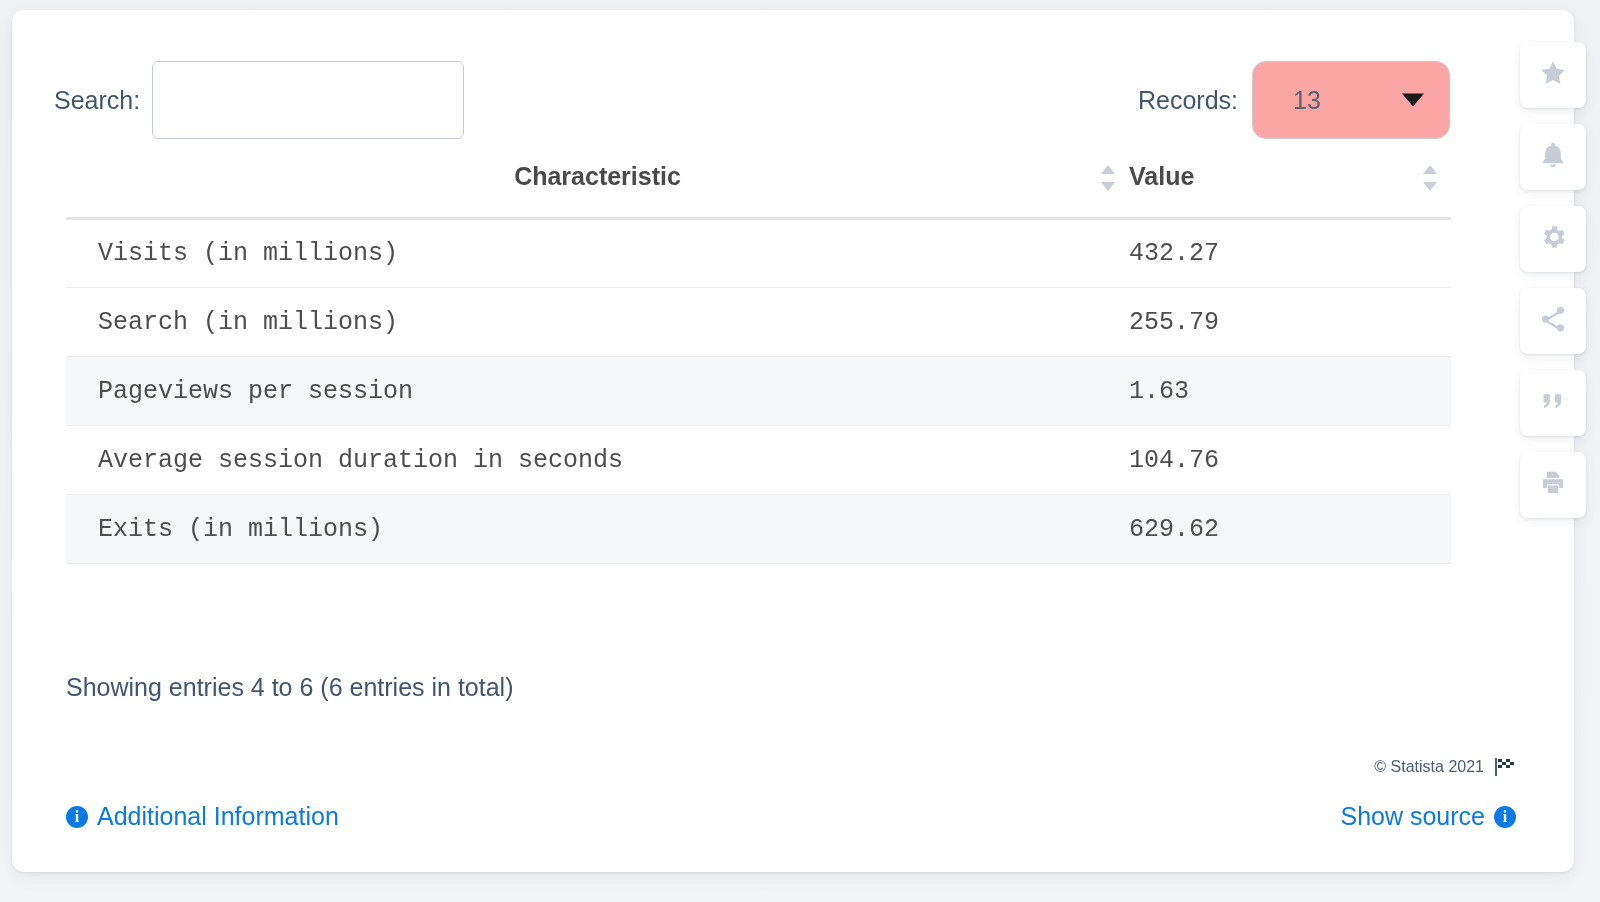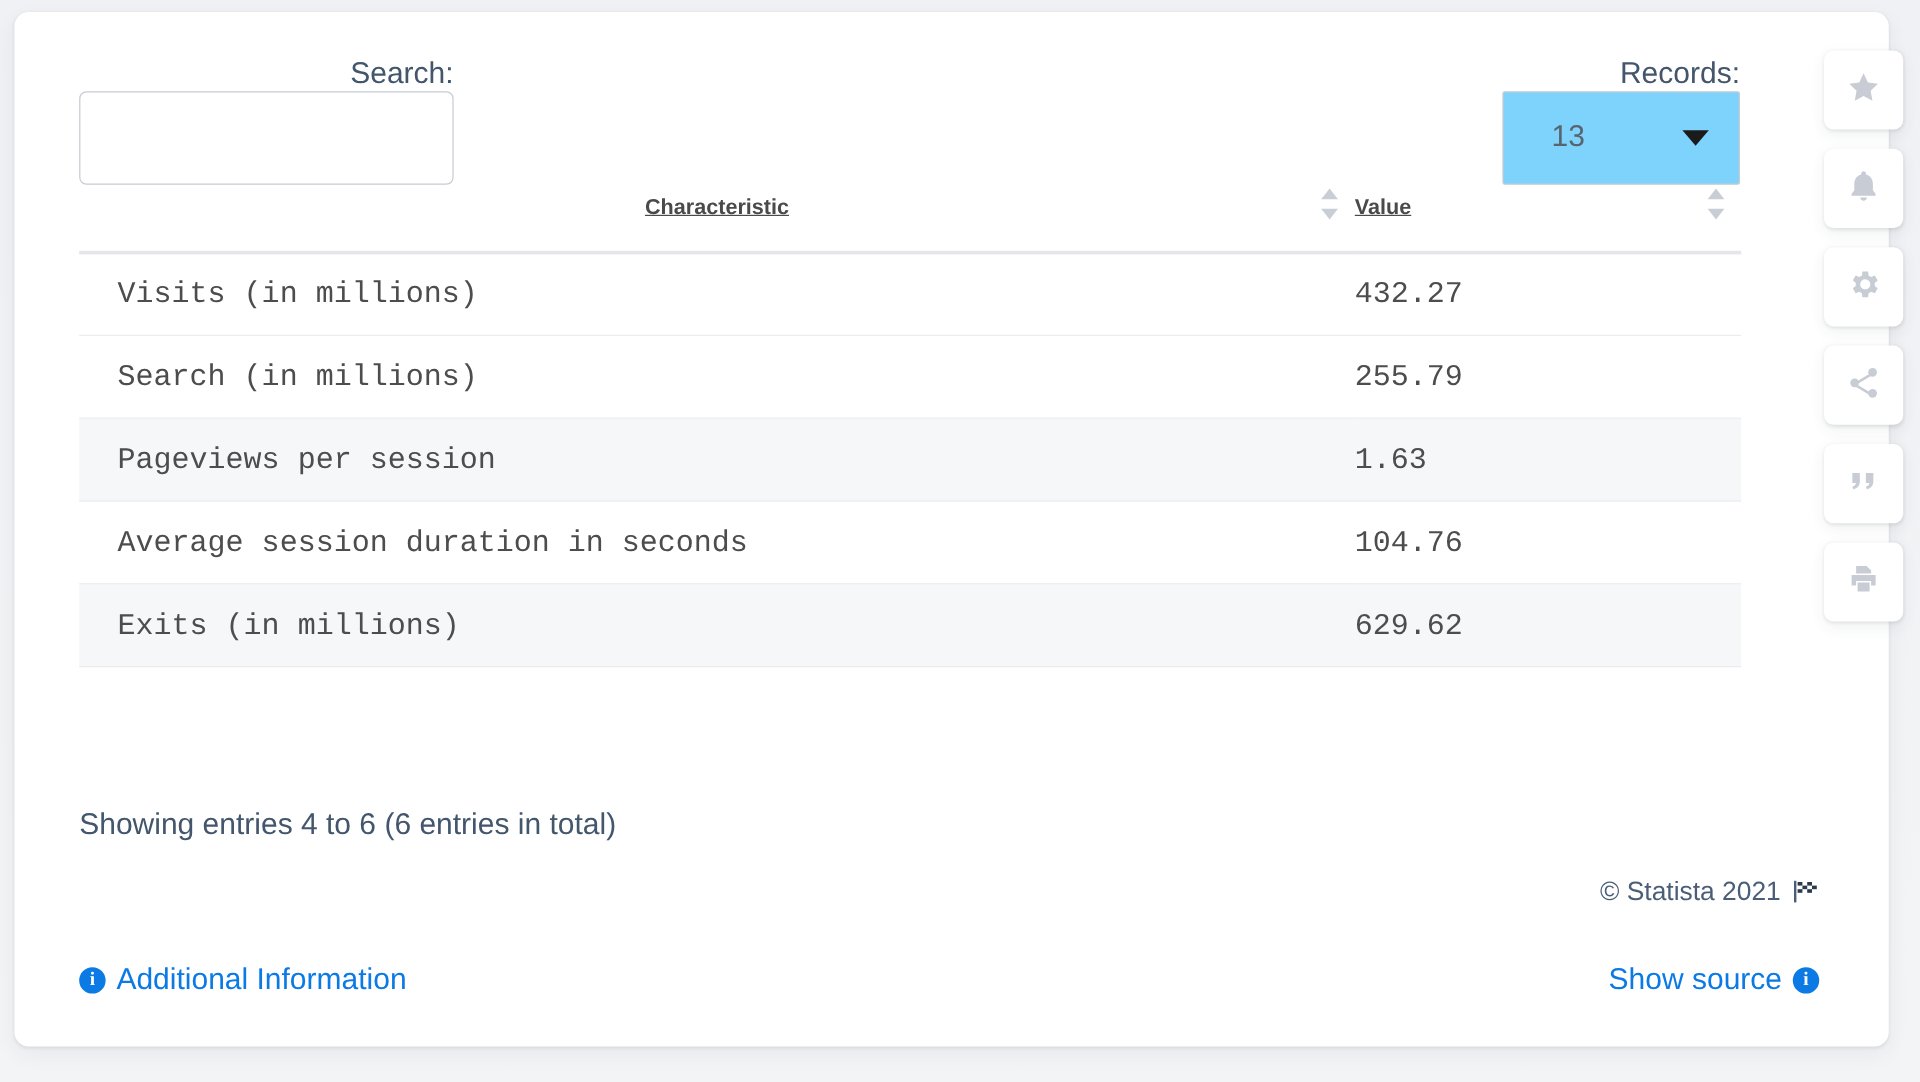--- a/index.html
+++ b/index.html
@@ -34,21 +34,21 @@
   .controls {
     position: absolute;
     left: 0; top: 44px;
     width: 1438px;
     height: 92px;
     display: flex;
     align-items: center;
     justify-content: space-between;
     padding: 0 0 0 42px;
   }
-  .ctl-group { display: flex; align-items: flex-end; flex-direction: column; }
+  .ctl-group { display: flex; align-items: center; }
   .ctl-label {
     font-size: 25px;
     color: #43566c;
     font-weight: 400;
     white-space: nowrap;
   }
   .search-box {
     margin-left: 12px;
     width: 312px;
     height: 78px;
@@ -64,22 +64,22 @@
   .records-wrap {
     position: relative;
     margin-left: 14px;
     width: 198px;
     height: 78px;
   }
   .records-select {
     width: 100%;
     height: 100%;
     border: 1px solid #c6cbd2;
-    border-radius: 2px;
-    background: #7dd3fc;
+    border-radius: 14px;
+    background: #fca5a5;
     display: flex;
     align-items: center;
     padding-left: 40px;
     font-size: 25px;
     color: #59646f;
   }
   .records-caret {
     position: absolute;
     right: 26px;
     top: 50%;
@@ -92,27 +92,26 @@
 
   
   .tbl-wrap {
     position: absolute;
     left: 54px;
     top: 152px;
     width: 1385px;
   }
   table { border-collapse: collapse; width: 100%; table-layout: fixed; }
   th {
-    font-size: 18px;
+    font-size: 25px;
     font-weight: bold;
     color: #4a4a4a;
     padding: 0 0 26px 0;
     position: relative;
     vertical-align: bottom;
-    text-decoration: underline;
   }
   th.c-char { text-align: center; width: 1063px; padding-left: 0; }
   th.c-val  { text-align: left; width: 322px; }
   .sorter {
     position: absolute;
     right: 14px;
     bottom: 26px;
     width: 14px;
     height: 26px;
     display: flex;
@@ -152,22 +151,22 @@
     left: 54px;
     top: 663px;
     font-size: 25px;
     color: #43566c;
   }
 
   
   .copyright {
     position: absolute;
     right: 58px;
-    top: 720px;
-    font-size: 22px;
+    top: 746px;
+    font-size: 16px;
     color: #4a5e77;
     display: flex;
     align-items: center;
     gap: 10px;
   }
   .flag-icon {
     display: inline-block;
     width: 22px; height: 22px;
     position: relative;
     overflow: hidden;

